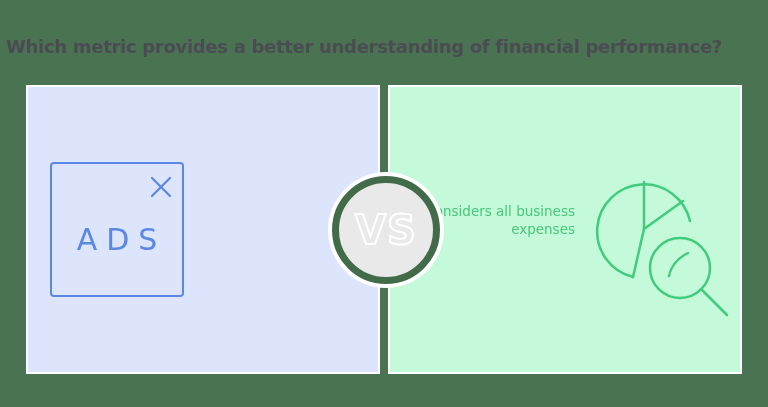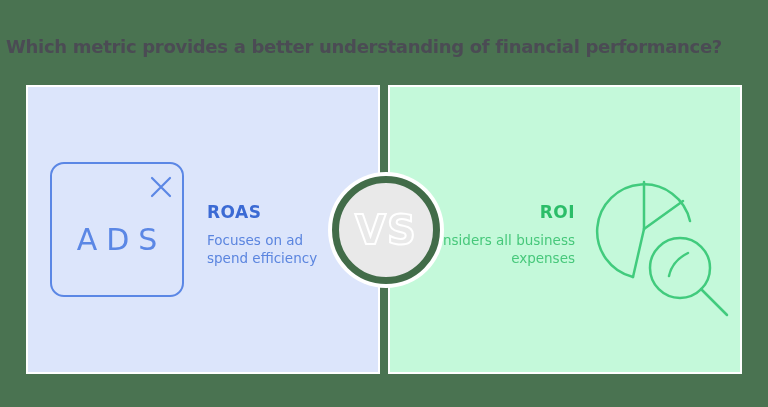--- a/index.html
+++ b/index.html
@@ -25,21 +25,21 @@
   .panel{
     position:absolute; top:85px; width:354px; height:289px;
     border:2px solid var(--white);
   }
   .panel-left{ left:26px; background:var(--left-panel); }
   .panel-right{ left:388px; background:var(--right-panel); }
 
   
   .ads-icon{
     position:absolute; left:22px; top:75px; width:134px; height:135px;
-    border:2.5px solid var(--left-stroke); border-radius:14px;
+    border:2.5px solid var(--left-stroke); border-radius:4px;
     color:var(--left-stroke);
   }
   .ads-close{ position:absolute; right:10px; top:12px; width:22px; height:22px; }
   .ads-label{
     position:absolute; left:0; right:0; bottom:38px;
     text-align:center; font-size:30px; font-weight:normal;
     letter-spacing:9px; text-indent:9px;
     color:var(--left-stroke);
   }
 
@@ -80,29 +80,24 @@
 
 <div class="title">Which metric provides a better understanding of financial performance?</div>
 
 <div class="panel panel-left">
   <div class="ads-icon">
     <svg class="ads-close" viewBox="0 0 22 22">
       <path d="M2,2 L20,20 M20,2 L2,20" stroke="currentColor" stroke-width="2.2" stroke-linecap="round" fill="none"></path>
     </svg>
     <div class="ads-label">ADS</div>
   </div>
-  <div class="text-block tb-left">
-    <div class="heading">ROAS</div>
-    <div class="desc">Focuses on ad spend efficiency</div>
-  </div>
 </div>
 
 <div class="panel panel-right">
   <div class="text-block tb-right">
-    <div class="heading">ROI</div>
     <div class="desc">Considers all business expenses</div>
   </div>
   <svg class="pie-icon" viewBox="0 0 160 170">
     <g stroke="currentColor" stroke-width="2.5" fill="none" stroke-linecap="round" stroke-linejoin="round">
       <path d="M103,63 A47,47 0 1 0 46,119"></path>
       <path d="M57,71 L46,119"></path>
       <path d="M57,24 L57,71"></path>
       <path d="M57,71 L96,43"></path>
       <circle cx="93" cy="110" r="30"></circle>
       <path d="M82,118 C84,108 91,100 101,95"></path>

